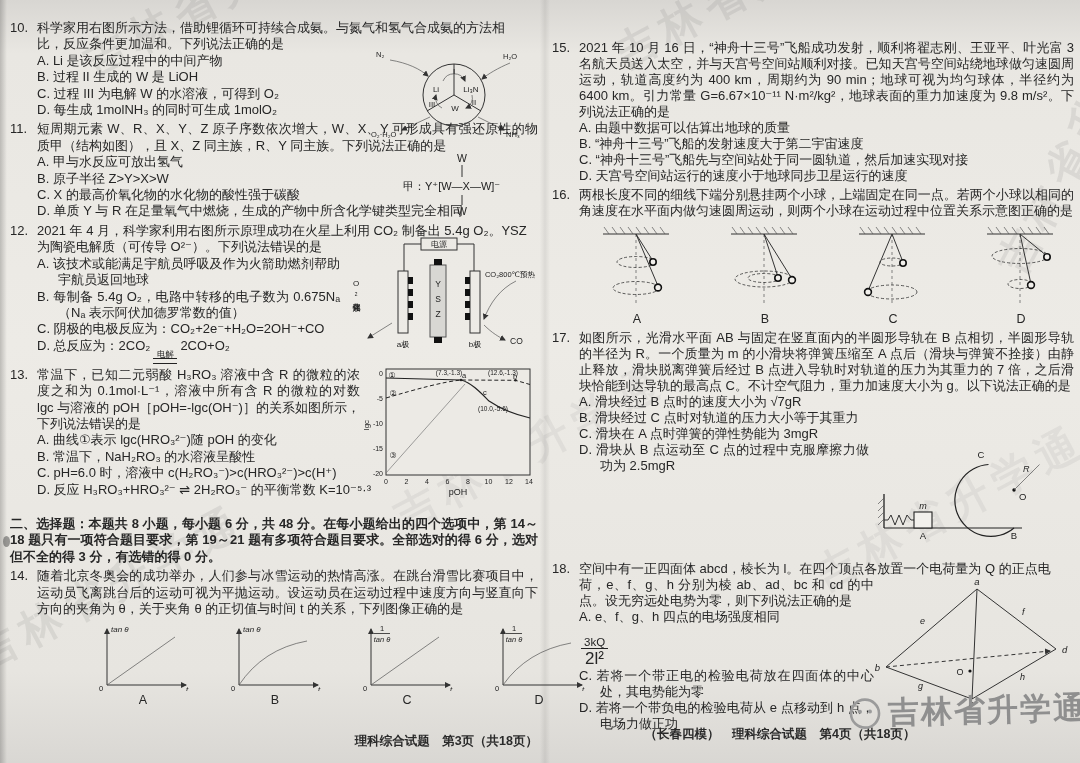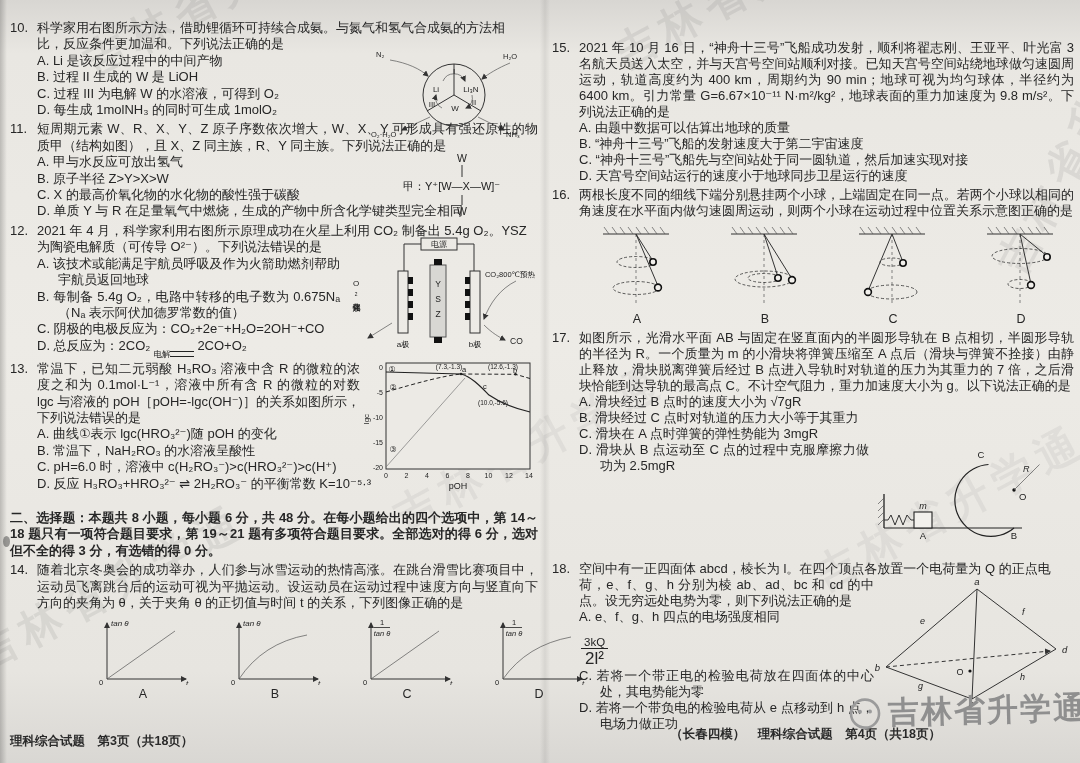--- a/index.html
+++ b/index.html
@@ -32,35 +32,35 @@
   .pr175{padding-right:175px;}
   .pr205{padding-right:205px;}
   .pr200{padding-right:200px;}
 
   .dg{position:absolute;}
   svg{display:block;}
   svg text{fill:#222;font-family:"Liberation Sans","DejaVu Sans",sans-serif;}
   .sline{stroke:#333;stroke-width:1;fill:none;}
   .thin{stroke:#555;stroke-width:.7;fill:none;}
 
-  .eqstack{display:inline-flex;align-items:center;vertical-align:-7px;margin:0 3px;text-indent:0;}
+  .eqstack{display:inline-flex;flex-direction:column;align-items:center;vertical-align:-7px;margin:0 3px;text-indent:0;}
   .eqlabel{font-size:8.5px;line-height:8px;}
   .eqbar{width:24px;height:4px;border-top:1px solid #222;border-bottom:1px solid #222;}
   .frac{display:inline-flex;flex-direction:column;align-items:center;vertical-align:-9px;margin:0 2px;line-height:1.05;text-indent:0;}
   .fnum{font-size:11.5px;padding:0 3px;border-bottom:1px solid #222;}
   .fden{font-size:17px;padding-top:1px;}
 
   .graphrow{display:flex;gap:32px;margin:4px 0 0 56px;}
   .graphcell{display:flex;flex-direction:column;align-items:center;}
   .graphletter{font-size:12.5px;margin-top:1px;}
   .pendrow{display:flex;gap:16px;margin:3px 0 0 2px;}
 
   .footer{position:absolute;font-size:12.5px;font-weight:700;color:#2a2a2a;}
-  .footer-left{left:10px;top:733px;width:528px;text-align:left;}
-  .footer-right{left:541px;top:726px;width:400px;text-align:right;}
+  .footer-left{left:10px;top:733px;width:528px;text-align:right;}
+  .footer-right{left:580px;top:726px;width:400px;text-align:center;}
 
   .logo{position:absolute;left:846px;top:690px;display:flex;align-items:center;gap:4px;transform:rotate(-1.5deg);}
   .logo-text{font-size:31px;font-weight:700;color:#8f8f8f;letter-spacing:2px;white-space:nowrap;}
 </style>
 </head>
 <body>
 
 <svg width="0" height="0" style="position:absolute" aria-hidden="true">
   <defs>
     <marker id="arw" markerWidth="7" markerHeight="7" refX="5" refY="3" orient="auto" markerUnits="userSpaceOnUse">

